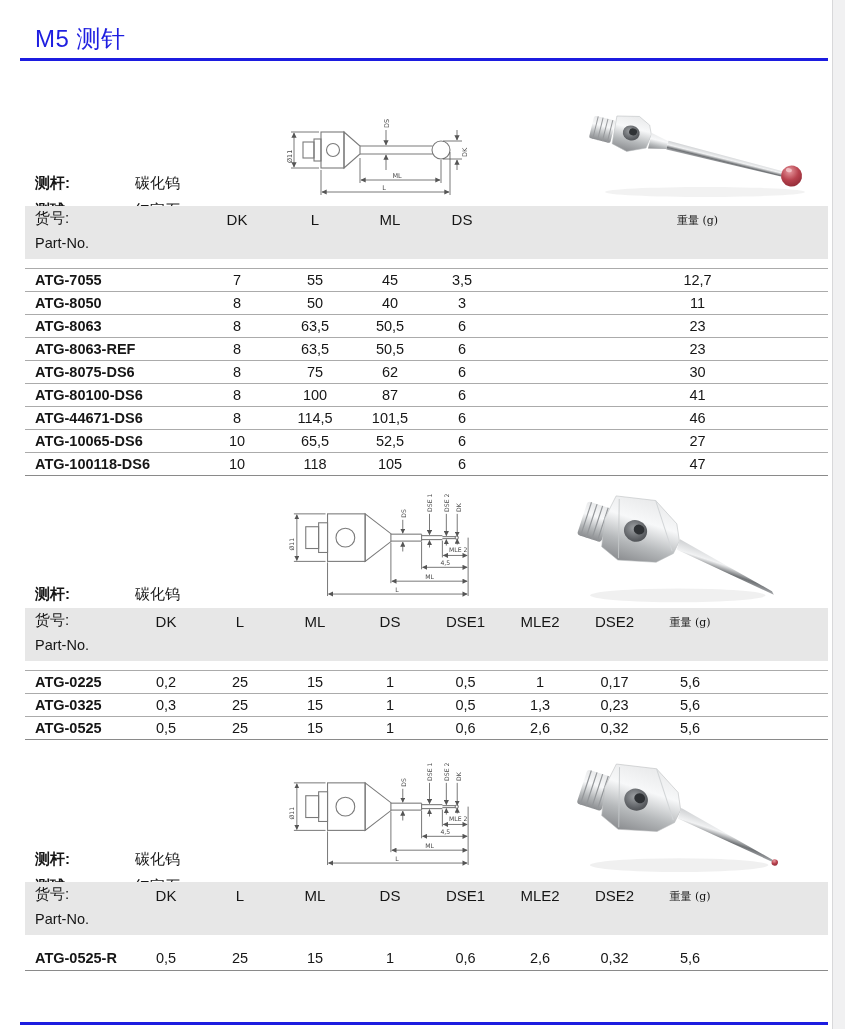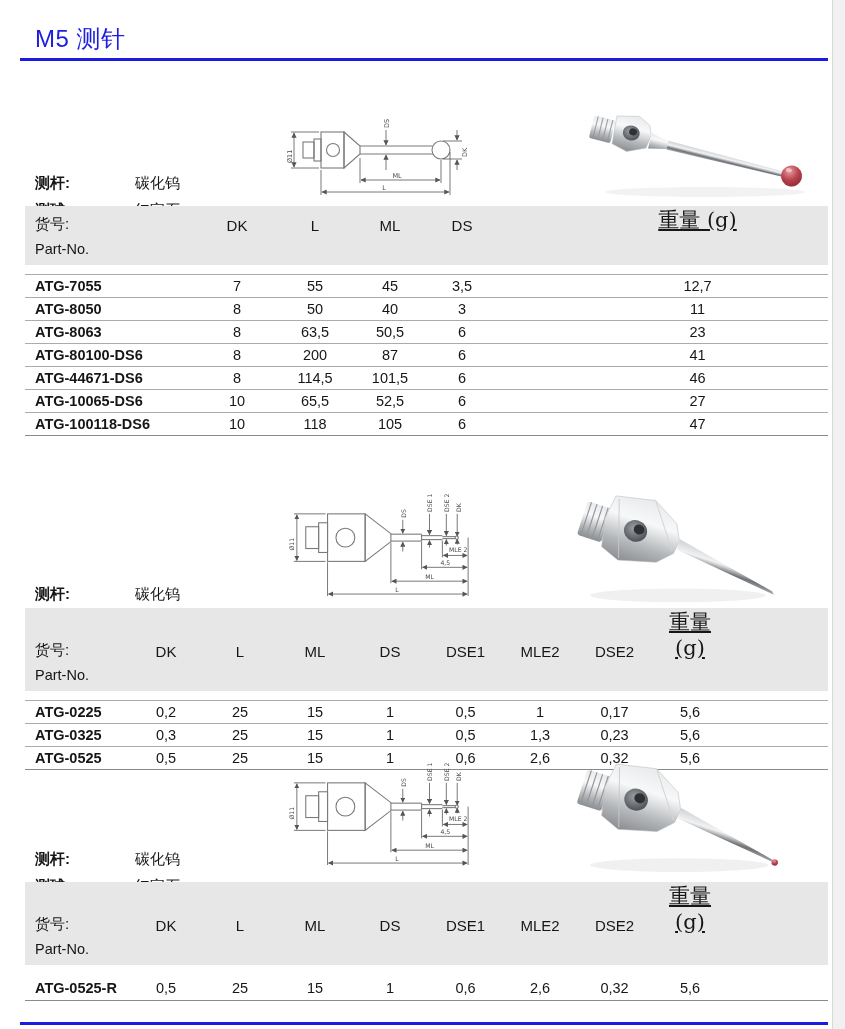--- a/index.html
+++ b/index.html
@@ -24,21 +24,21 @@
   svg.drawing, svg.photo { position:absolute; }
   svg text { font-family:"DejaVu Sans", sans-serif; fill:#4a4a4a; }
 
   table.spec-table { position:absolute; left:25px; width:803px; border-collapse:collapse;
     table-layout:fixed; font-size:14.5px; }
   .spec-table th, .spec-table td { padding:0; }
   .spec-table thead th { background:#e7e7e7; font-weight:normal; }
   .hr1 th { font-weight:bold; font-size:15px; text-align:center; vertical-align:bottom;
     height:25px; padding-bottom:3px; }
   .hr1 th.pn { text-align:left; padding-left:10px; }
-  .hr1 th.wt { font-family:"DejaVu Serif", serif; font-weight:normal; font-size:21px;text-decoration:underline; }
+  .hr1 th.wt { font-family:"DejaVu Serif", serif; font-weight:normal; font-size:11px; }
   .hr2 th { height:28px; vertical-align:top; padding-top:4px; }
   .hr2 th.pn { text-align:left; padding-left:10px; font-size:14.5px; }
   tr.gap td { height:9px; }
   tr.data td { height:23px; text-align:center; }
   tr.data td.pn { text-align:left; padding-left:10px;font-weight:bold; }
   tr.data { border-bottom:1px solid #ababab; }
   tr.data.last { border-bottom:1.5px solid #8a8a8a; }
   table.topline tr.data.first { border-top:1px solid #ababab; }
   table.t1 .wt { padding-left:70px; }
   table.t9 .wt { padding-right:100px; }
@@ -189,23 +189,39 @@
         </tr>
       <tr class="data">
           <td class="pn">ATG-8063</td>
           <td>8</td>
           <td>63,5</td>
           <td>50,5</td>
           <td>6</td>
           <td class="wt">23</td>
         </tr>
       <tr class="data">
+          <td class="pn">ATG-8063-REF</td>
+          <td>8</td>
+          <td>63,5</td>
+          <td>50,5</td>
+          <td>6</td>
+          <td class="wt">23</td>
+        </tr>
+      <tr class="data">
+          <td class="pn">ATG-8075-DS6</td>
+          <td>8</td>
+          <td>75</td>
+          <td>62</td>
+          <td>6</td>
+          <td class="wt">30</td>
+        </tr>
+      <tr class="data">
           <td class="pn">ATG-80100-DS6</td>
           <td>8</td>
-          <td>200</td>
+          <td>100</td>
           <td>87</td>
           <td>6</td>
           <td class="wt">41</td>
         </tr>
       <tr class="data">
           <td class="pn">ATG-44671-DS6</td>
           <td>8</td>
           <td>114,5</td>
           <td>101,5</td>
           <td>6</td>

